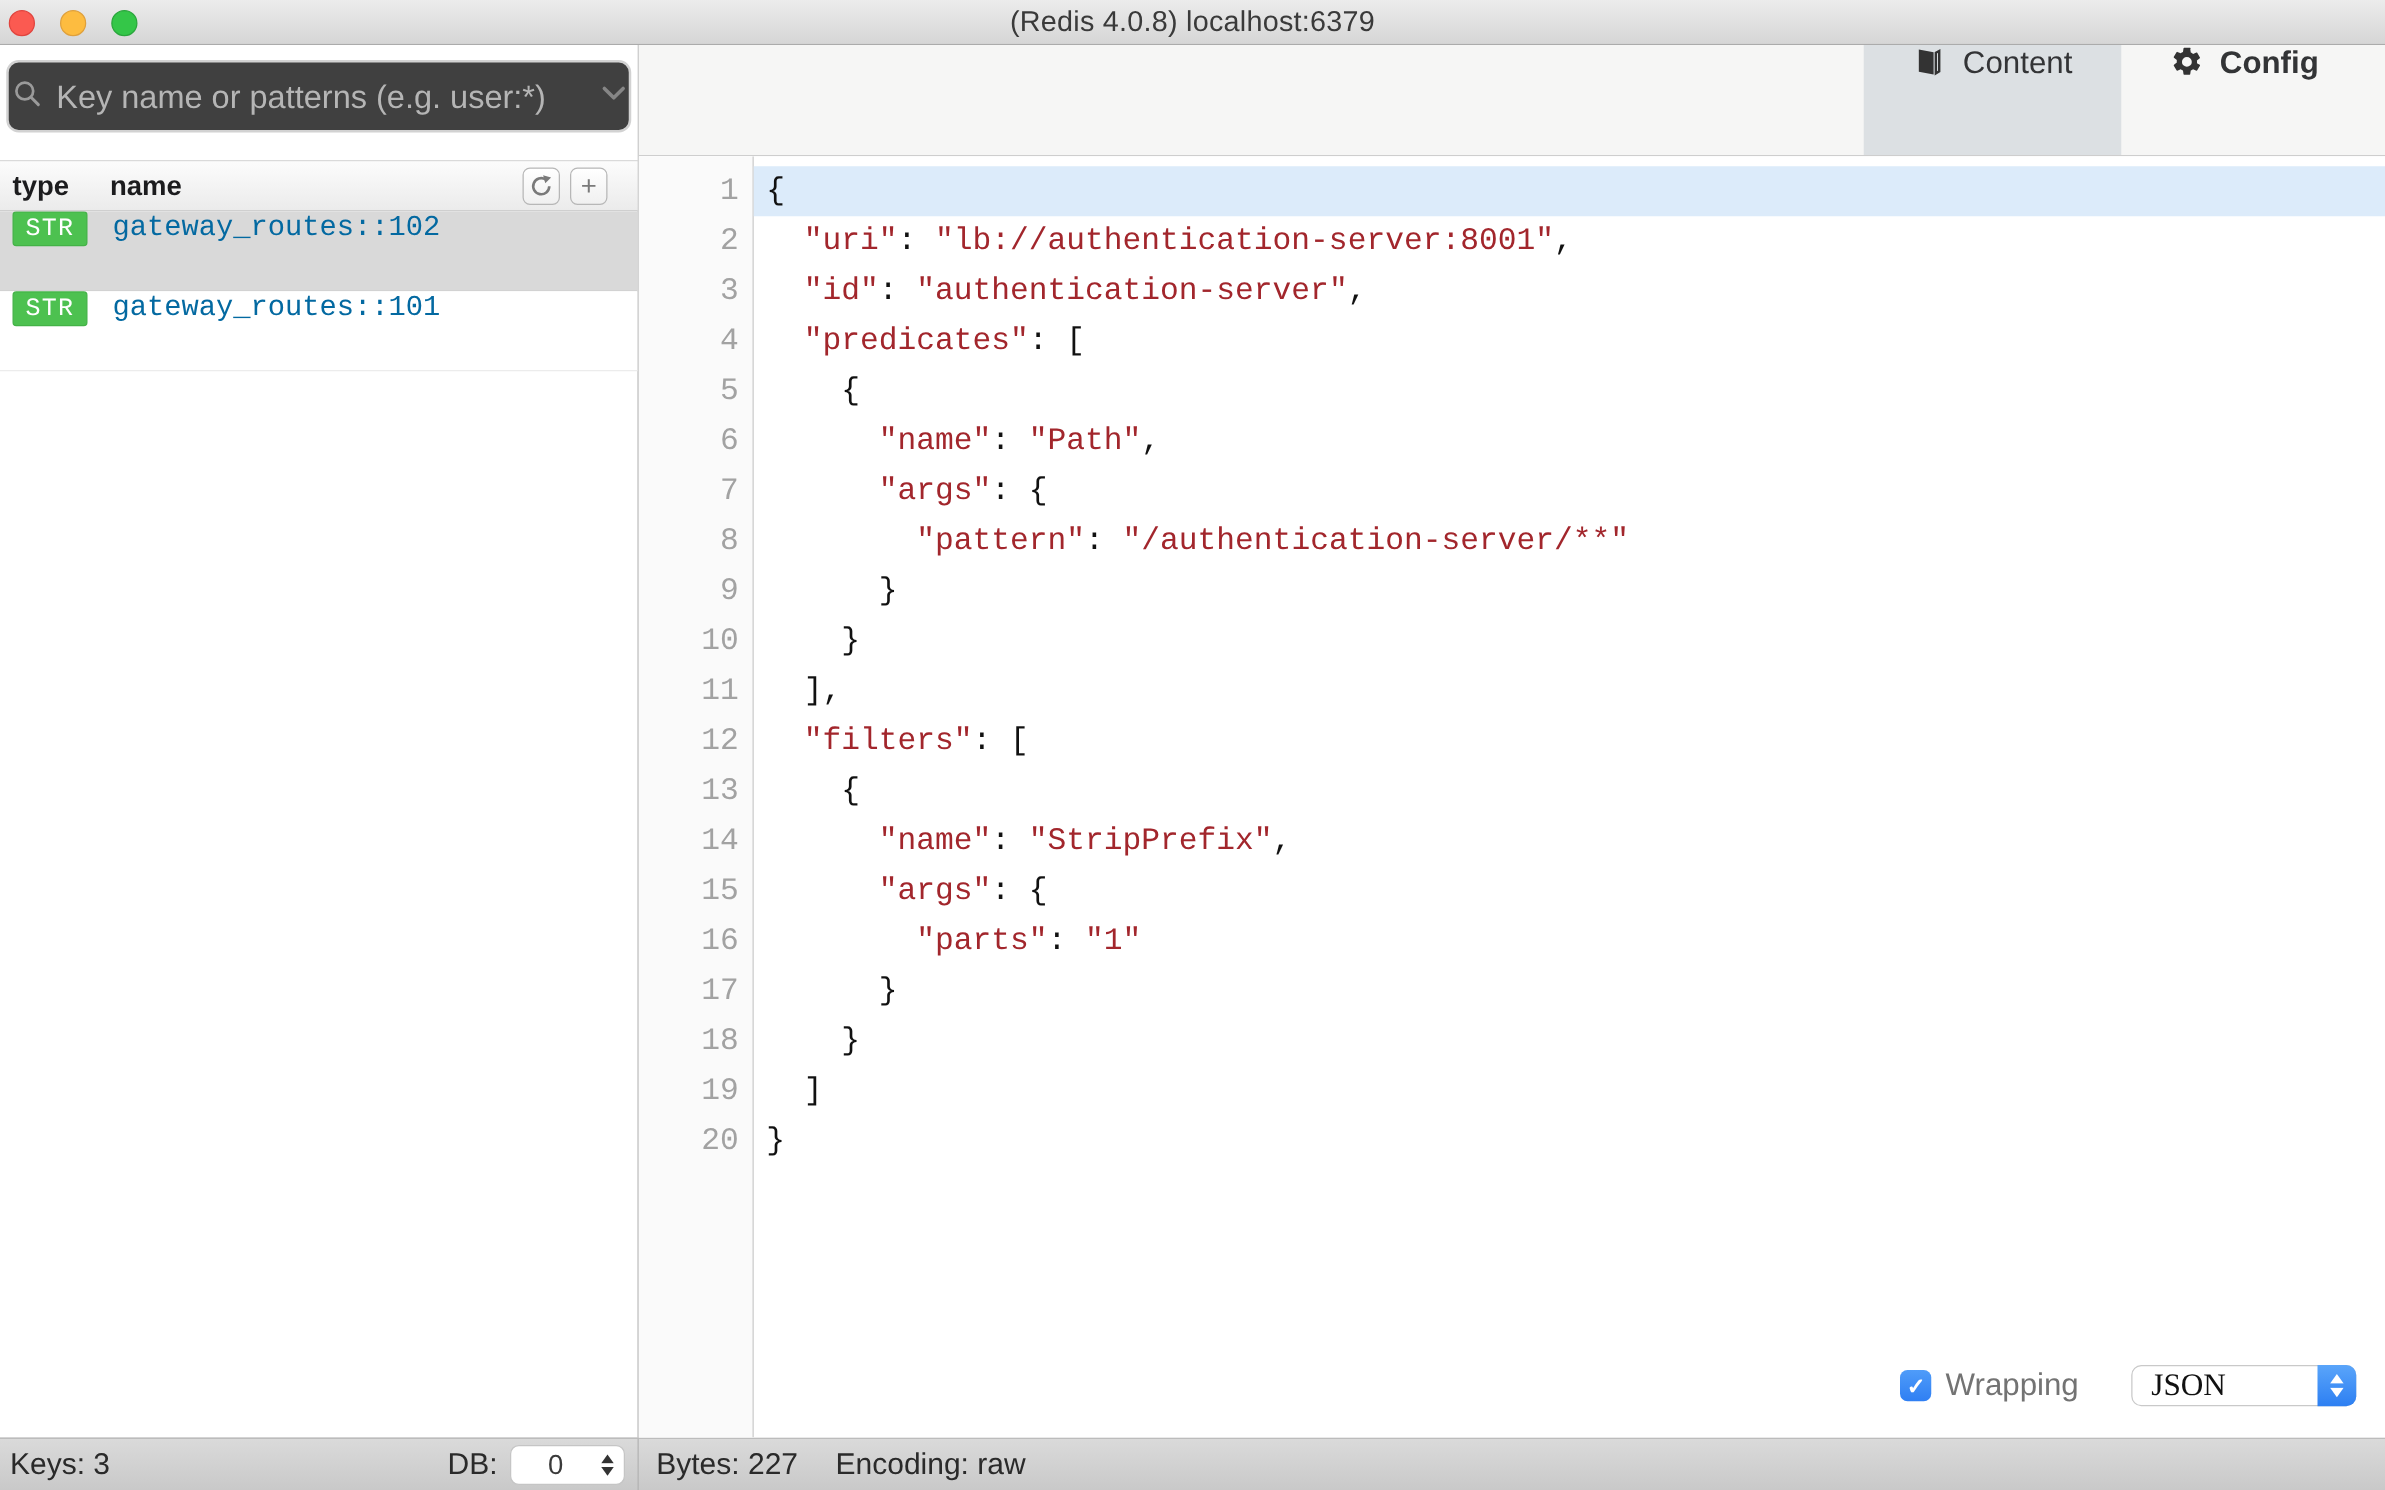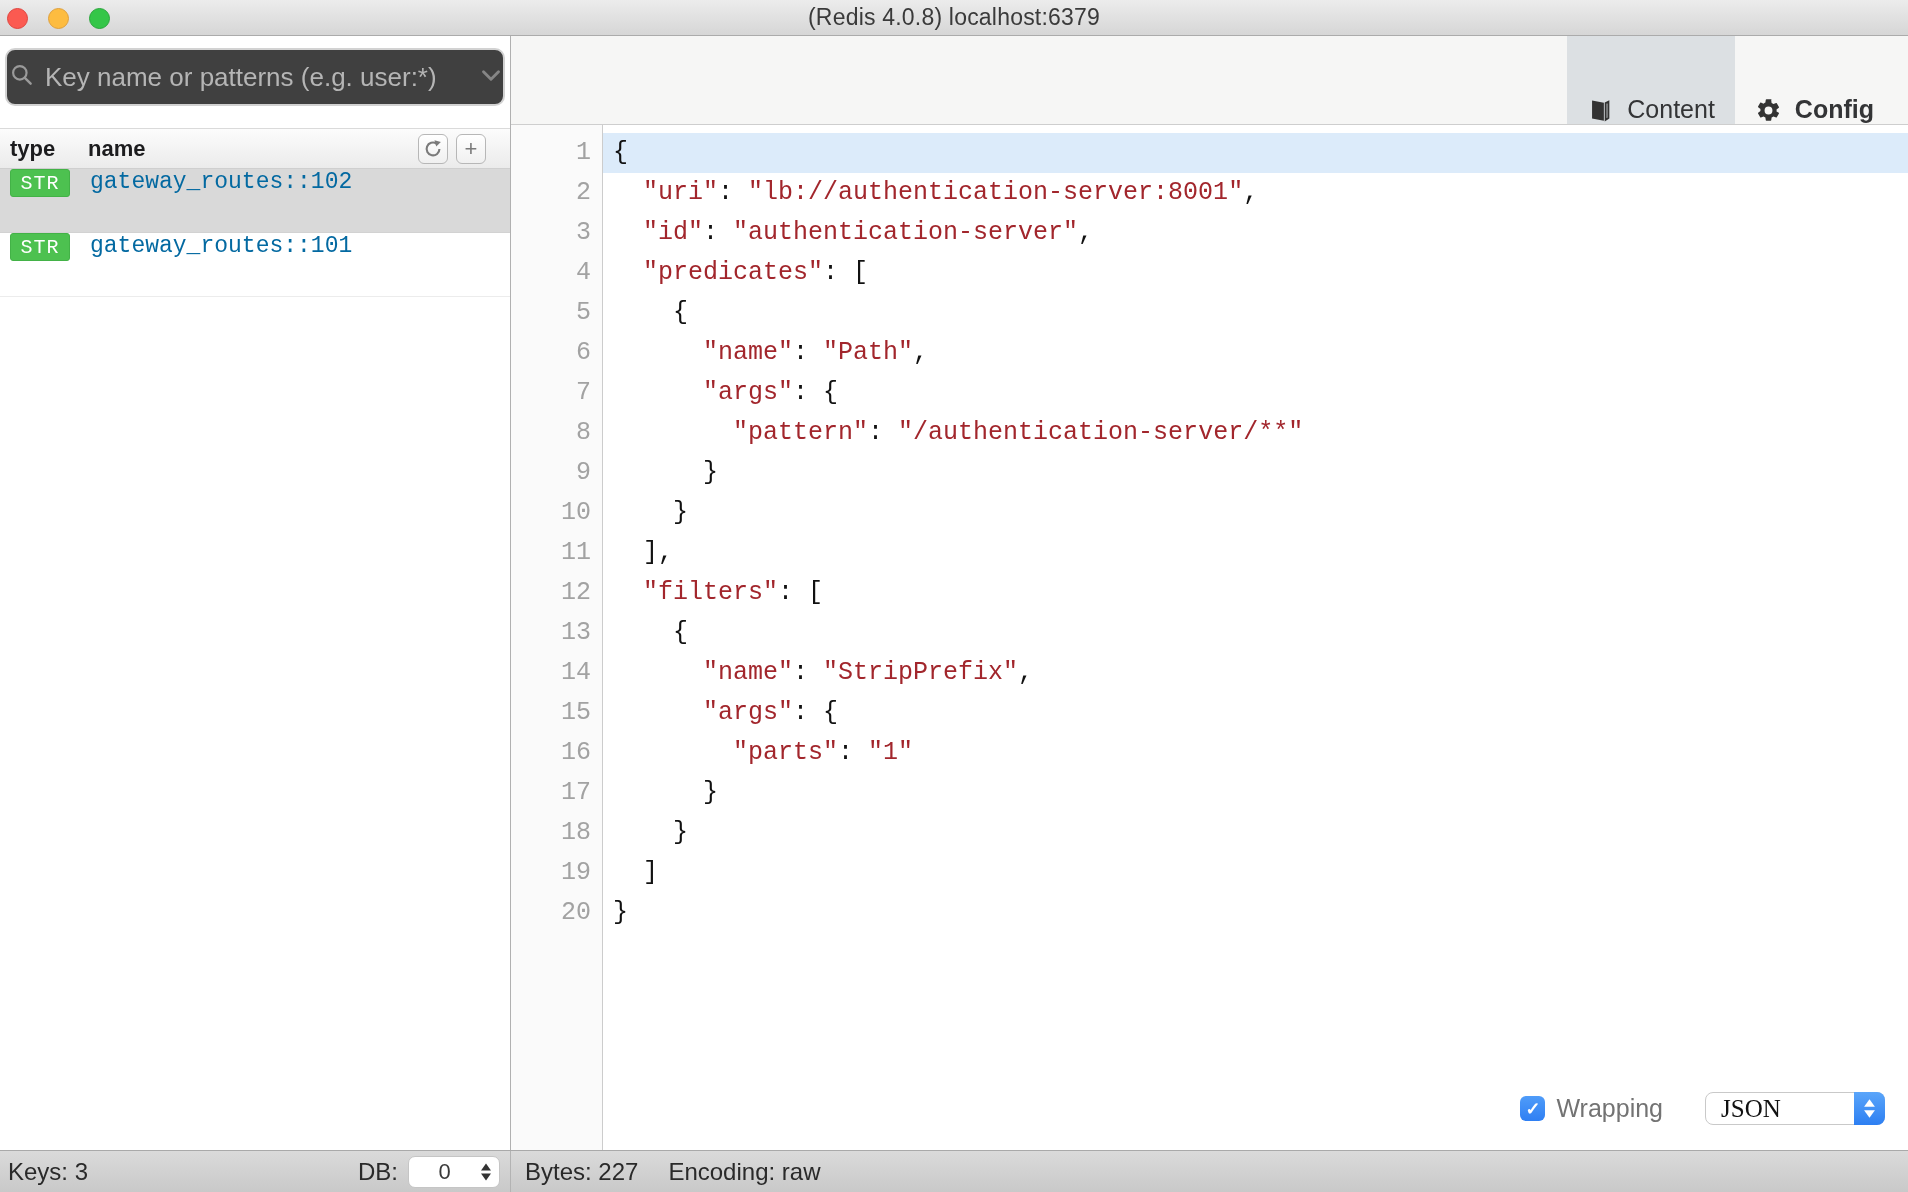--- a/index.html
+++ b/index.html
@@ -46,21 +46,21 @@
   .key-row.selected { background:#d9d9d9; border-bottom-color:#d2d2d2; }
   .type-badge { margin-left:10px; width:60px; height:28px; border-radius:3px;
     display:flex; align-items:center; justify-content:center;
     color:#fff; font-family:"Liberation Mono","DejaVu Sans Mono",monospace; font-size:20px; letter-spacing:1px; }
   .key-name { margin-left:20px; font-family:"Liberation Mono","DejaVu Sans Mono",monospace; font-size:23px; color:#0369a1; white-space:nowrap; }
 
   
   .content-panel { flex:1 1 auto; display:flex; flex-direction:column; min-width:0; }
   .toolbar { height:89px; flex:0 0 89px; background:#f6f6f5; border-bottom:1px solid #cecece; display:flex; }
   .tabs { margin-left:auto; display:flex; height:100%; }
-  .tab { display:flex; align-items:flex-end; gap:13px; padding:0 20px; height:100%; cursor:default; }
+  .tab { display:flex; align-items:flex-start; gap:13px; padding:0 39px; height:100%; cursor:default; }
   .tab.active { background:#dce0e3; }
   .tab .tab-label { font-size:25px; color:#333436; }
   .tab .tab-icon { display:flex; align-items:center; }
   .tab:last-child { margin-right:14px;font-weight:bold; }
 
   
   .editor { position:relative; flex:1 1 auto; display:flex; background:#fff; min-height:0; overflow:hidden; }
   .gutter { width:92px; flex:0 0 92px; background:#fafafa; border-right:1px solid #cccccc; padding-top:8px; }
   .gutter .ln { height:40px; line-height:40px; text-align:right; padding-right:11px;
     font-family:"Liberation Mono","DejaVu Sans Mono",monospace; font-size:25px; color:#a2a2a2; }

